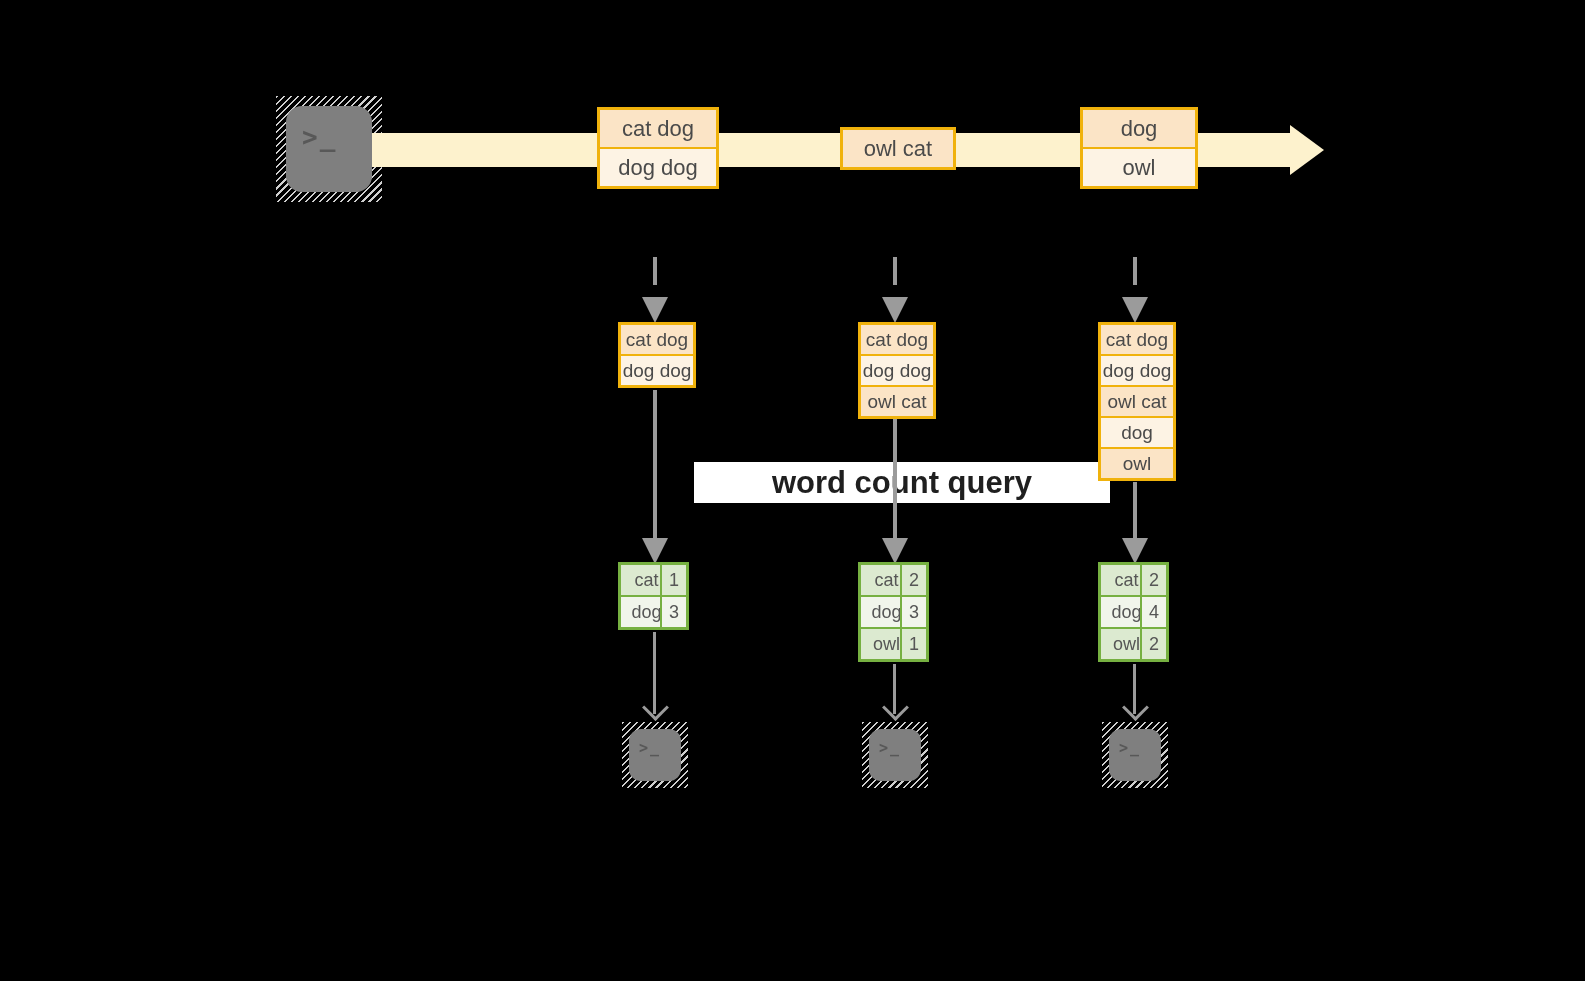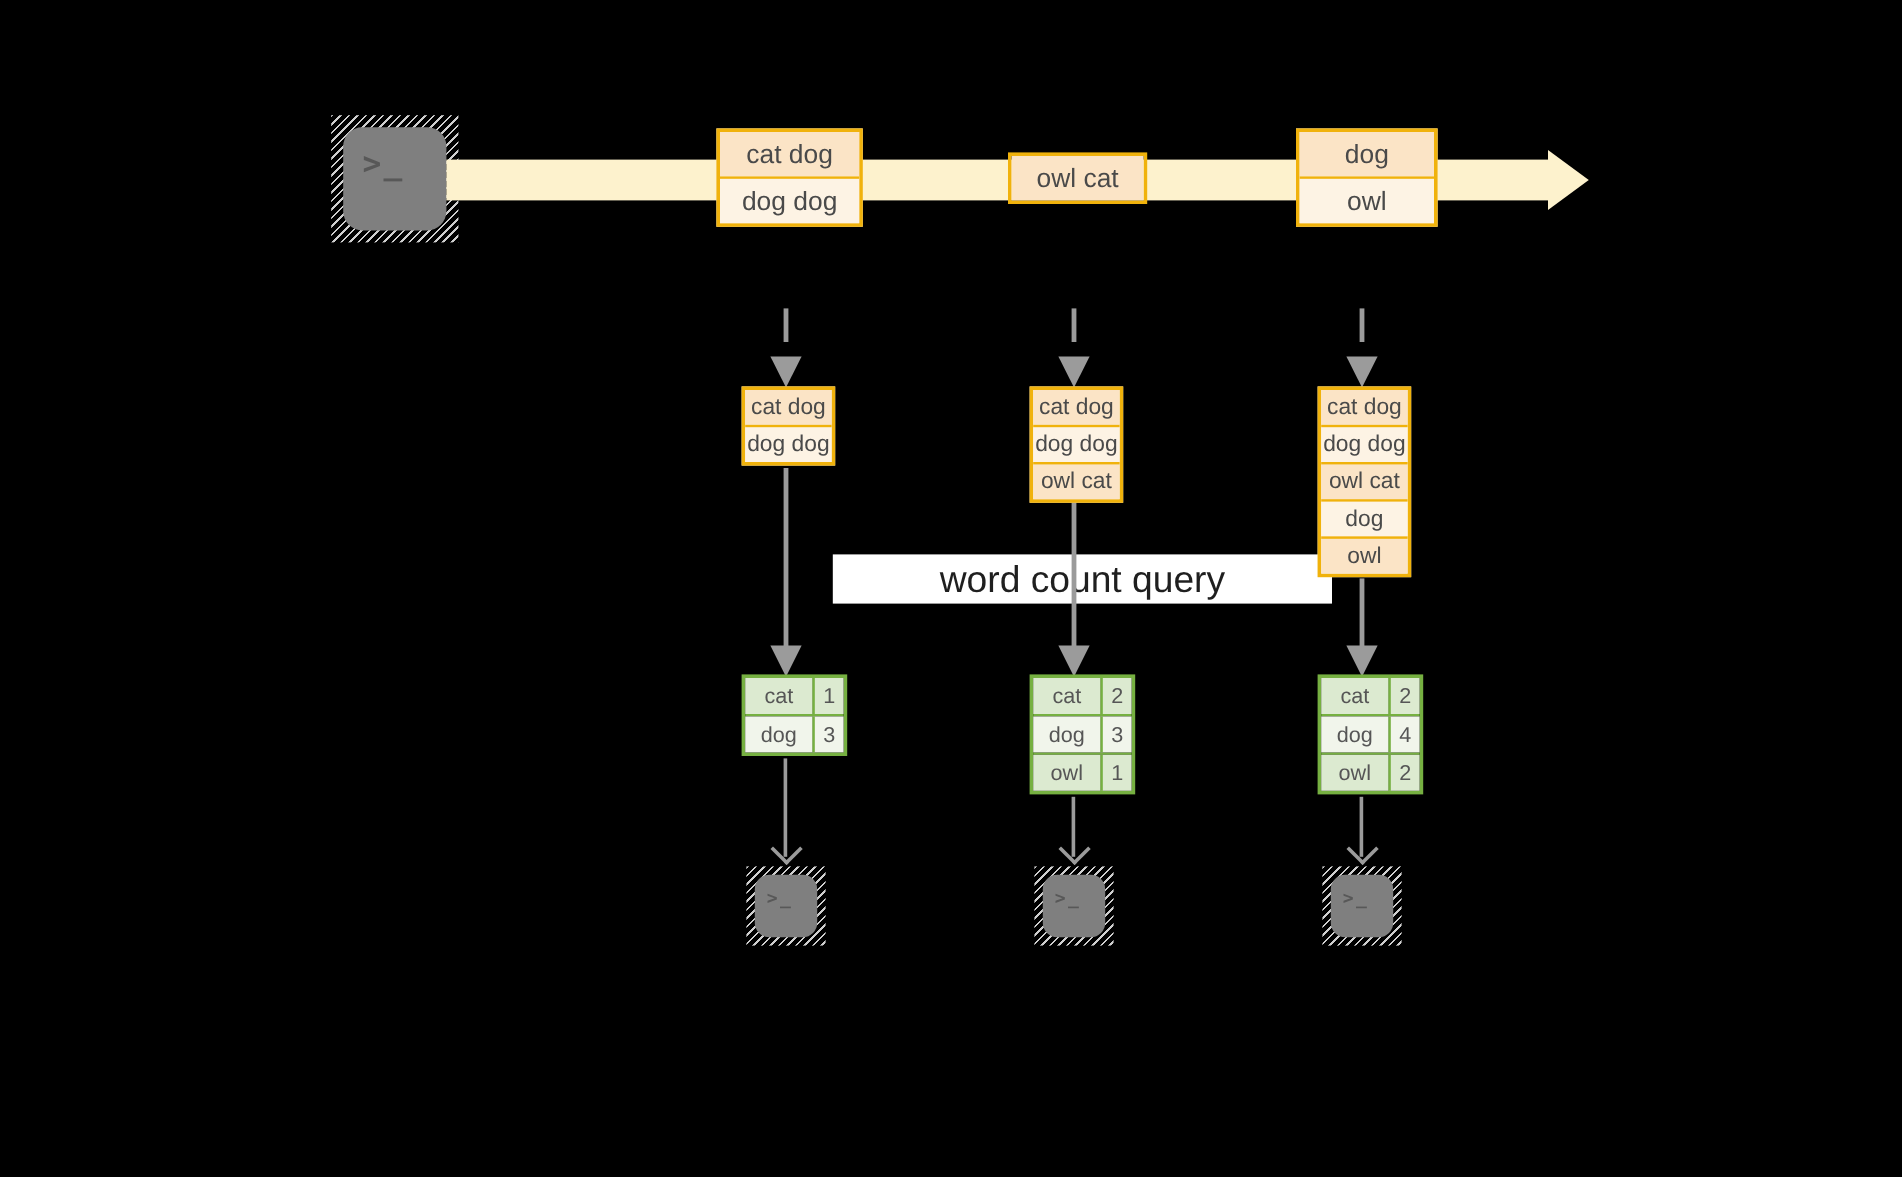--- a/index.html
+++ b/index.html
@@ -50,41 +50,41 @@
   
   .gtable{position:absolute;border:3px solid #76b041;z-index:3;}
   .gtable .trow{display:flex;}
   .gtable .trow + .trow{border-top:2px solid #76b041;}
   .gtable .trow:nth-child(odd) .cell{background:#dcead0;}
   .gtable .trow:nth-child(even) .cell{background:#f1f5eb;}
   .gtable .cell{
     height:30px;display:flex;align-items:center;justify-content:center;
     color:#565656;font-size:18px;
   }
-  .gtable .cell.word{width:56px;}
+  .gtable .cell.word{width:27px;padding-left:12px;}
   .gtable .cell.cnt{width:24px;border-left:2px solid #76b041;}
 
   
   .shaft{position:absolute;width:4px;background:#9b9b9b;z-index:2;}
   .tri-head{
     position:absolute;width:0;height:0;z-index:2;
     border-top:26px solid #9b9b9b;border-left:13px solid transparent;border-right:13px solid transparent;
   }
   .thin-shaft{position:absolute;width:3px;background:#9b9b9b;z-index:2;}
   .v-head{
     position:absolute;width:16px;height:16px;z-index:2;
     border-left:3px solid #9b9b9b;border-bottom:3px solid #9b9b9b;
     transform:rotate(-45deg);
   }
 
   
   .query{
     position:absolute;left:694px;top:462px;width:416px;height:41px;background:#ffffff;z-index:1;
     display:flex;align-items:center;justify-content:center;
-    color:#1f1f1f;font-size:31px;font-weight:400;
+    color:#1f1f1f;font-size:31px;font-weight:700;
   }
 </style>
 </head>
 <body>
 
 <div id="canvas">
 
   <div class="term term-big">
     <div class="inner">
       <span class="prompt">&gt;_</span>

